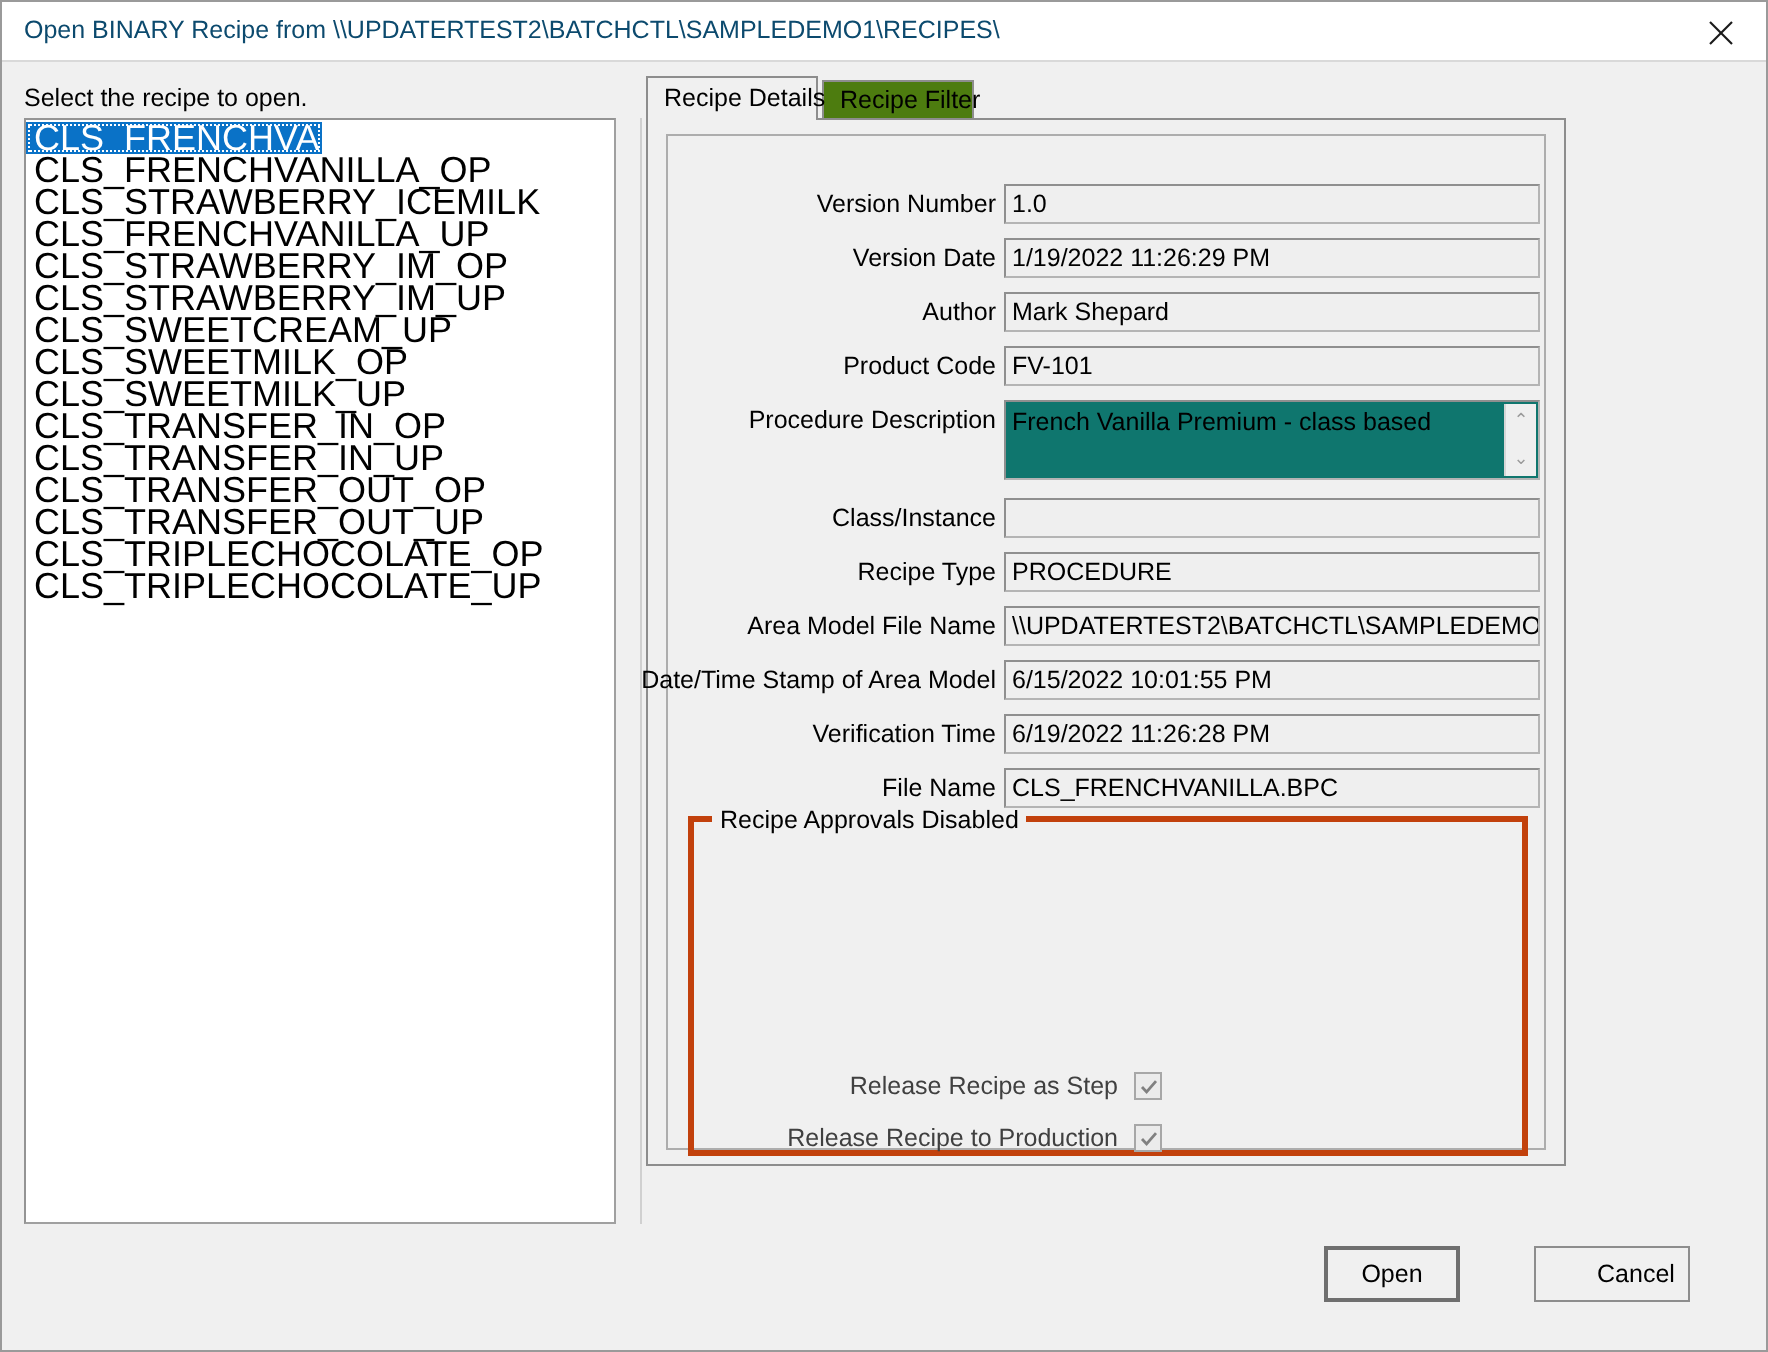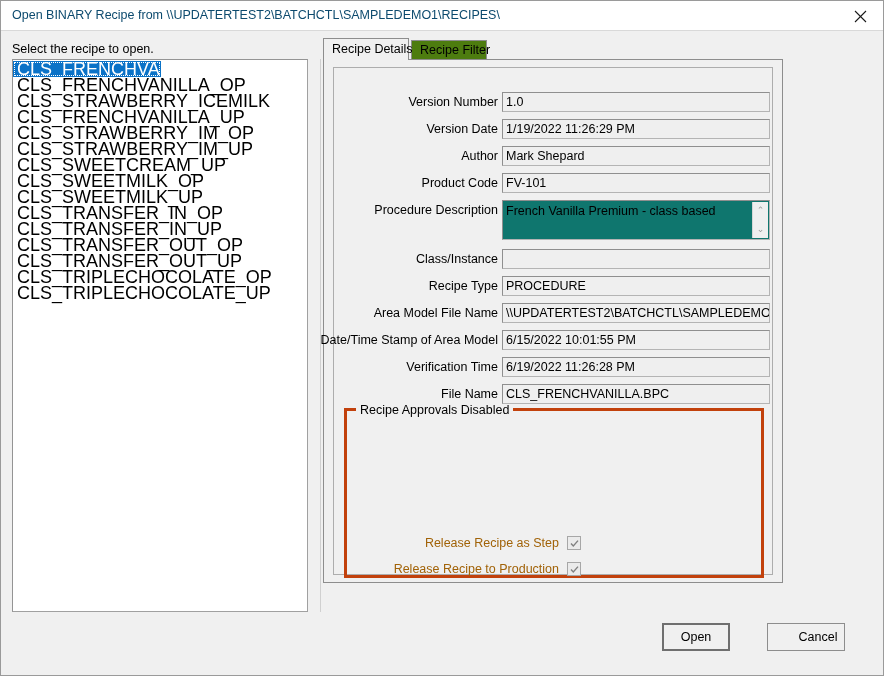--- a/index.html
+++ b/index.html
@@ -223,21 +223,21 @@
     color: #000;
     white-space: nowrap;
   }
   .cb-row { position: absolute; left: 0; width: 420px; height: 20px; }
   .cb-label {
     position: absolute;
     right: 208px; top: 1px;
     font-size: 12.5px;
     text-align: right;
     white-space: nowrap;
-    color: #a16207;
+    color: #404040;
   }
   .checkbox {
     position: absolute;
     left: 220px; top: 1px;
     width: 14px; height: 14px;
     background: #ebebeb;
     border: 1px solid #a7a7a7;
     box-sizing: border-box;
   }
   .checkbox svg { position: absolute; left: 1px; top: 1px; }

